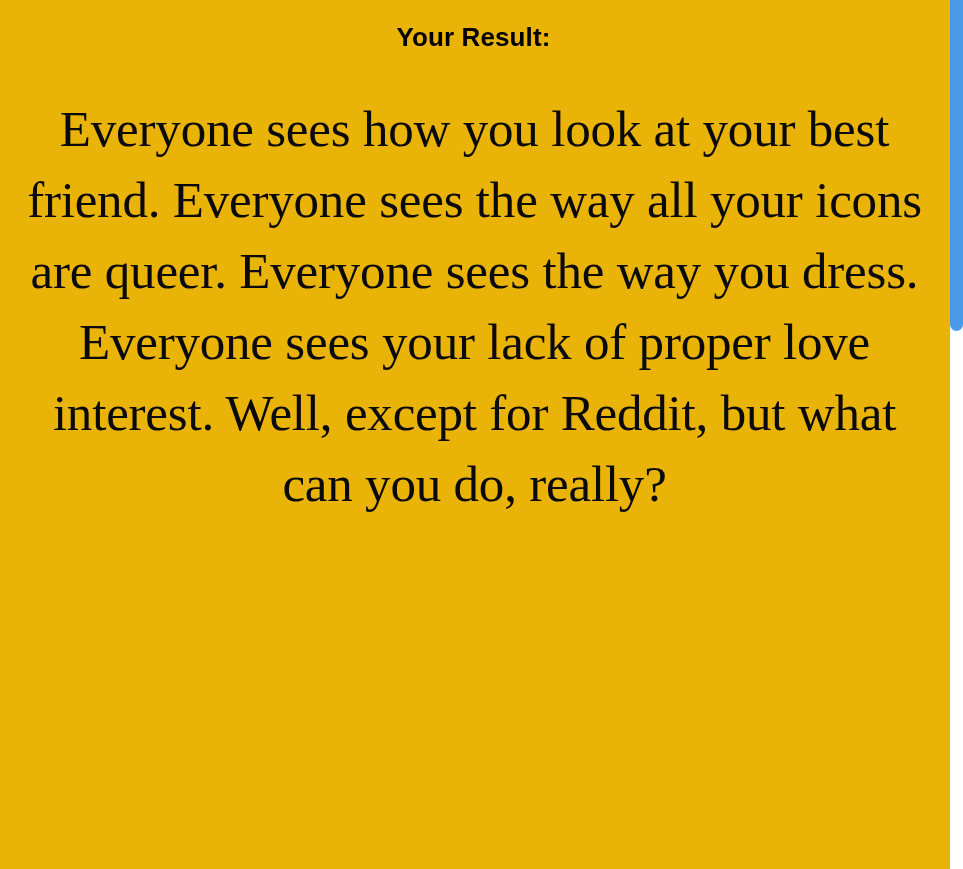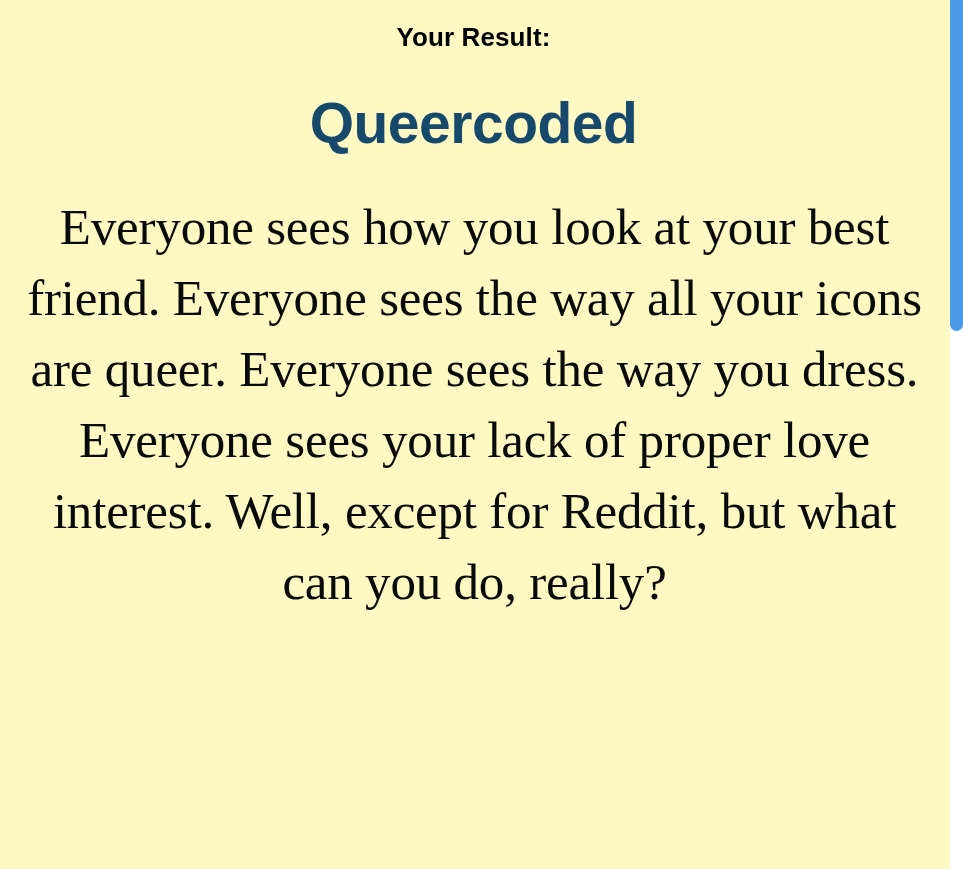--- a/index.html
+++ b/index.html
@@ -13,21 +13,21 @@
     font-family: "Liberation Sans", sans-serif;
     overflow: hidden;
     position: relative;
   }
 
   .result-page {
     position: relative;
     width: 963px;
     height: 869px;
     box-sizing: border-box;
-    background: #fef9c3;
+    background: #eab308;
   }
 
   .content-column {
     position: absolute;
     left: 0;
     top: 0;
     width: 947px;
     height: 869px;
     box-sizing: border-box;
     padding: 0;
@@ -92,21 +92,20 @@
 </style>
 </head>
 <body>
 
 <div class="result-page">
 
   <div class="content-column">
 
     <div class="result-label">Your Result:</div>
 
-    <div class="result-title">Queercoded</div>
 
     <div class="result-body">Everyone sees how you look at your best friend. Everyone sees the way all your icons are queer. Everyone sees the way you dress. Everyone sees your lack of proper love interest. Well, except for Reddit, but what can you do, really?</div>
 
   </div>
 
   <div class="scrollbar-track">
     <div class="scrollbar-thumb"></div>
   </div>
 
 </div>

